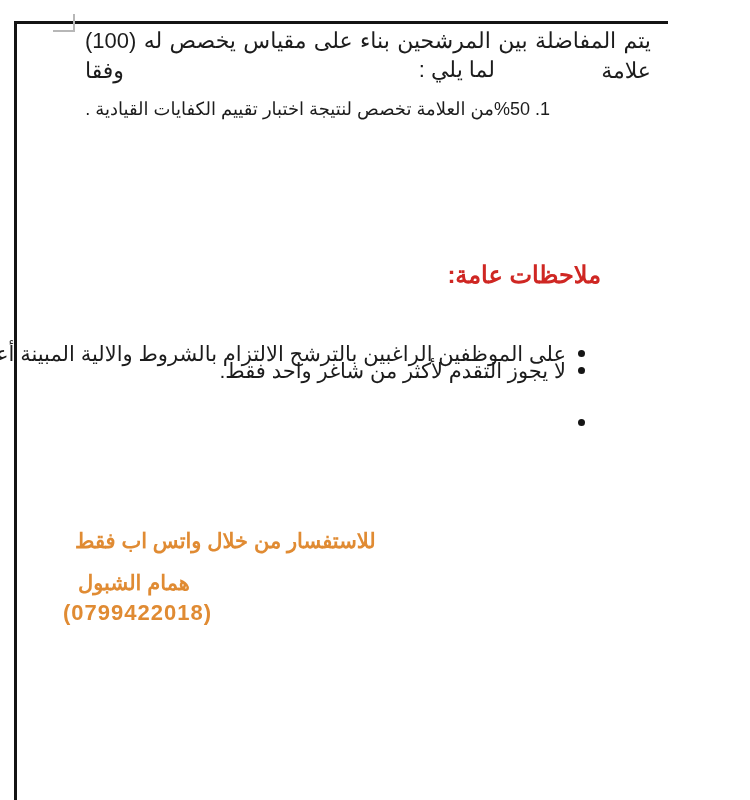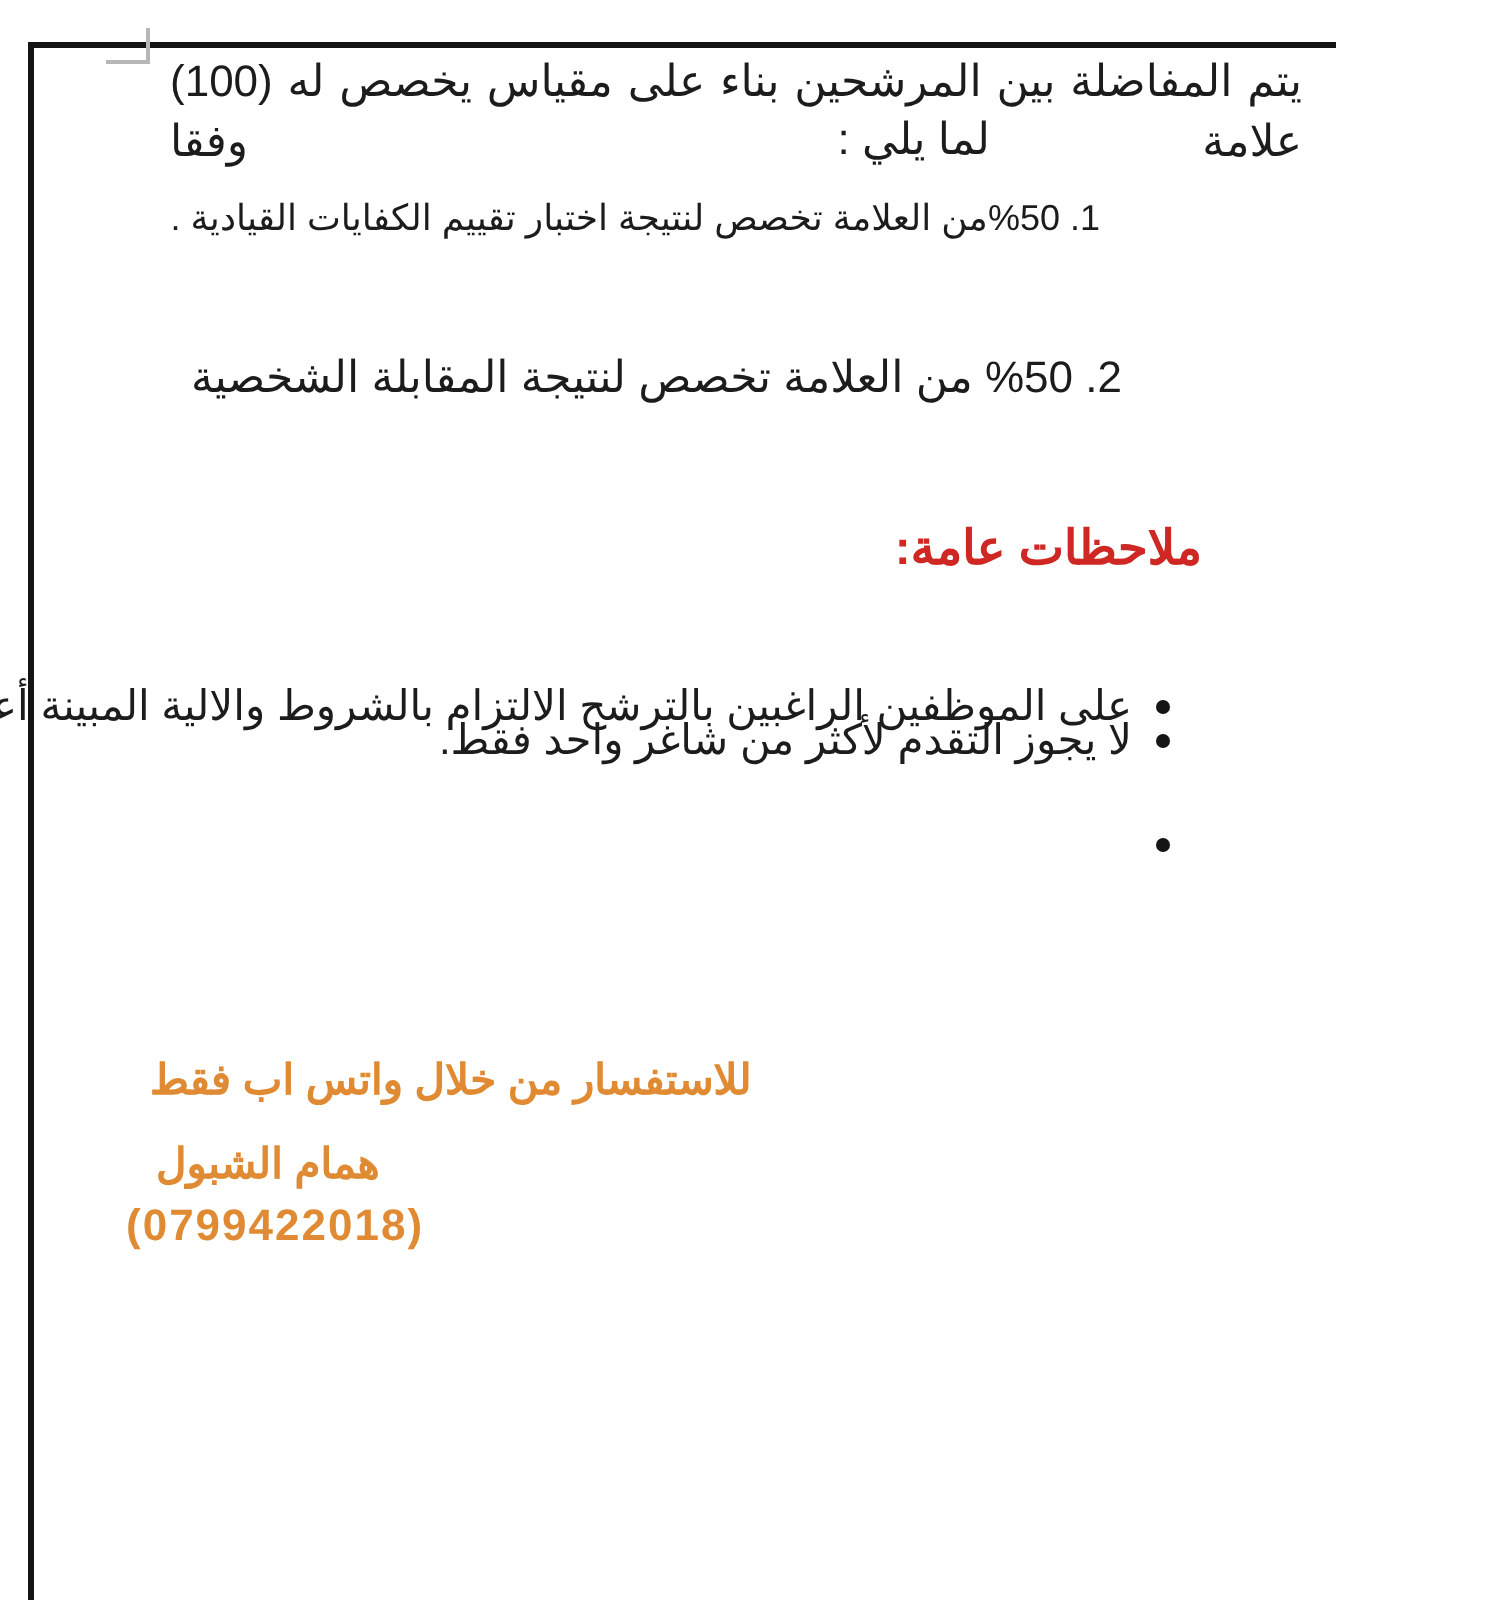--- a/index.html
+++ b/index.html
@@ -49,21 +49,20 @@
   <div class="frame-top"></div>
   <div class="frame-left"></div>
   <div class="frame-right"></div>
   <div class="mark-tl"></div>
   <div class="mark-tr"></div>
 
   <div class="abs para1">يتم المفاضلة بين المرشحين بناء على مقياس يخصص له (100) علامة وفقا</div>
   <div class="abs para2">لما يلي :</div>
 
   <div class="abs item1">1. %50من العلامة تخصص لنتيجة اختبار تقييم الكفايات القيادية .</div>
-  <div class="abs item2">2. %50 من العلامة تخصص لنتيجة المقابلة الشخصية</div>
 
   <div class="abs notes-heading">ملاحظات عامة:</div>
 
   <div class="abs bullet b1">
     <span class="dot"></span>
     <span class="txt">على الموظفين الراغبين بالترشح الالتزام بالشروط والالية المبينة أعلاه.</span>
   </div>
 
   <div class="abs bullet b2">
     <span class="dot"></span>

